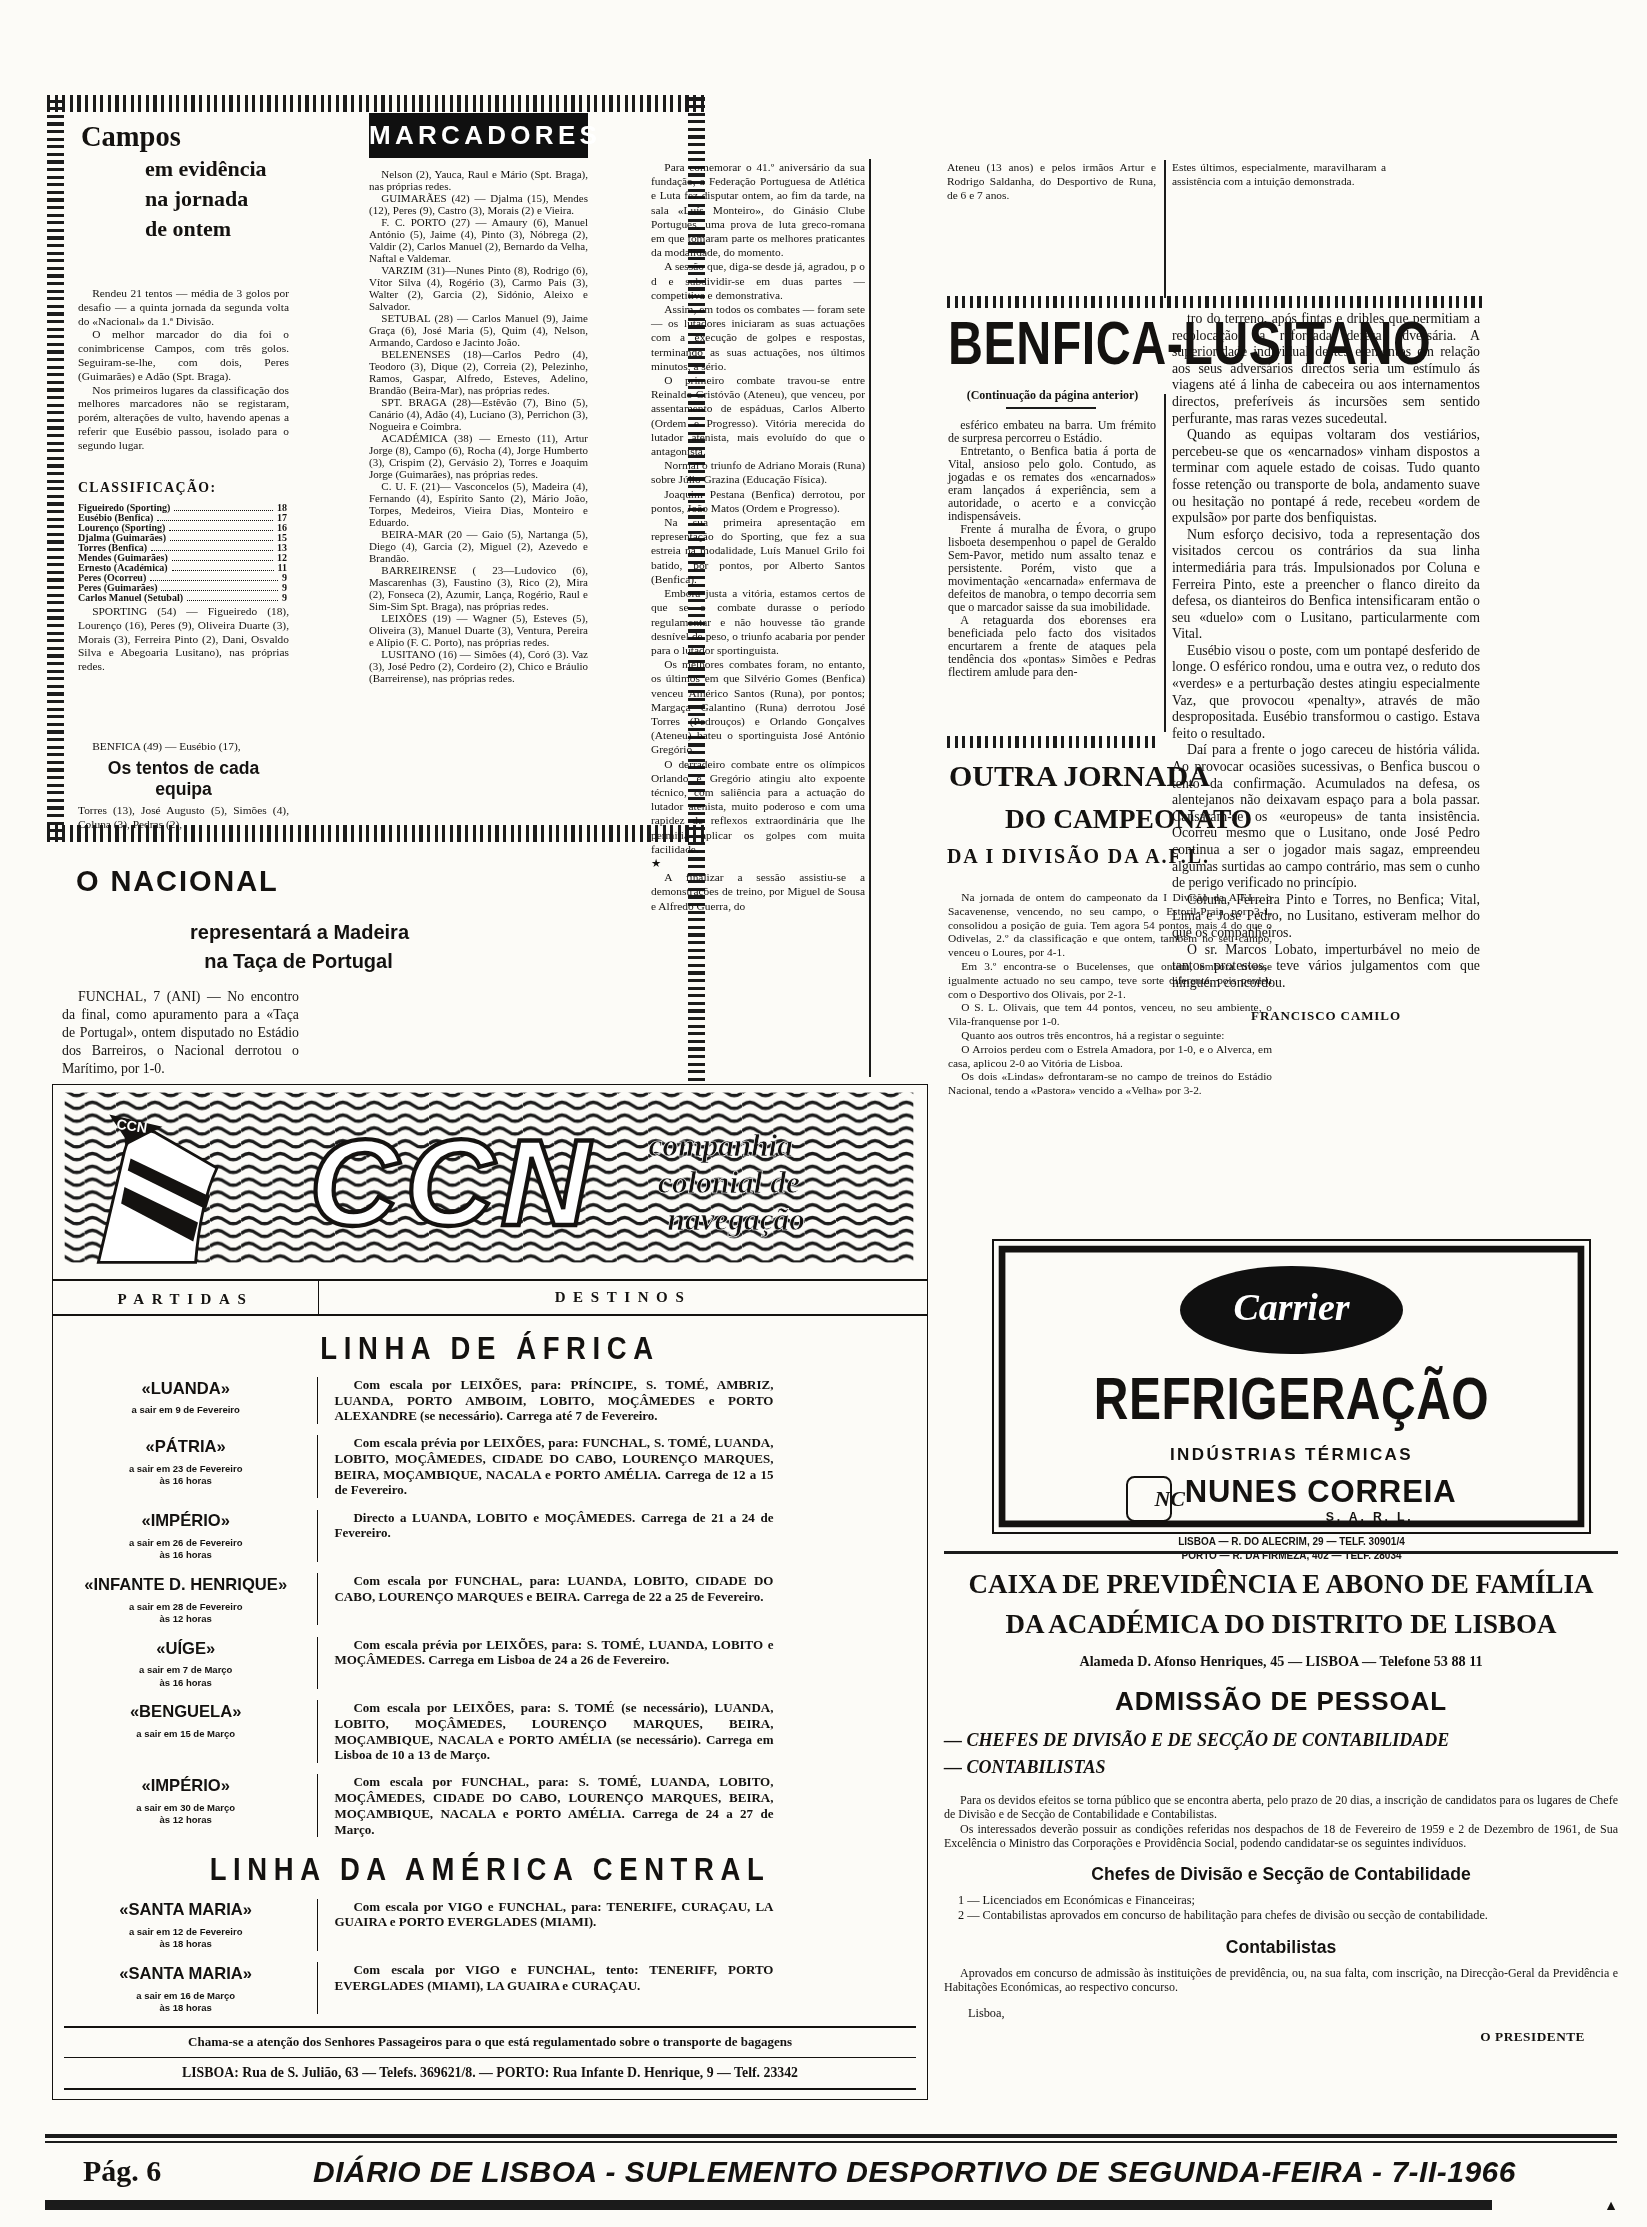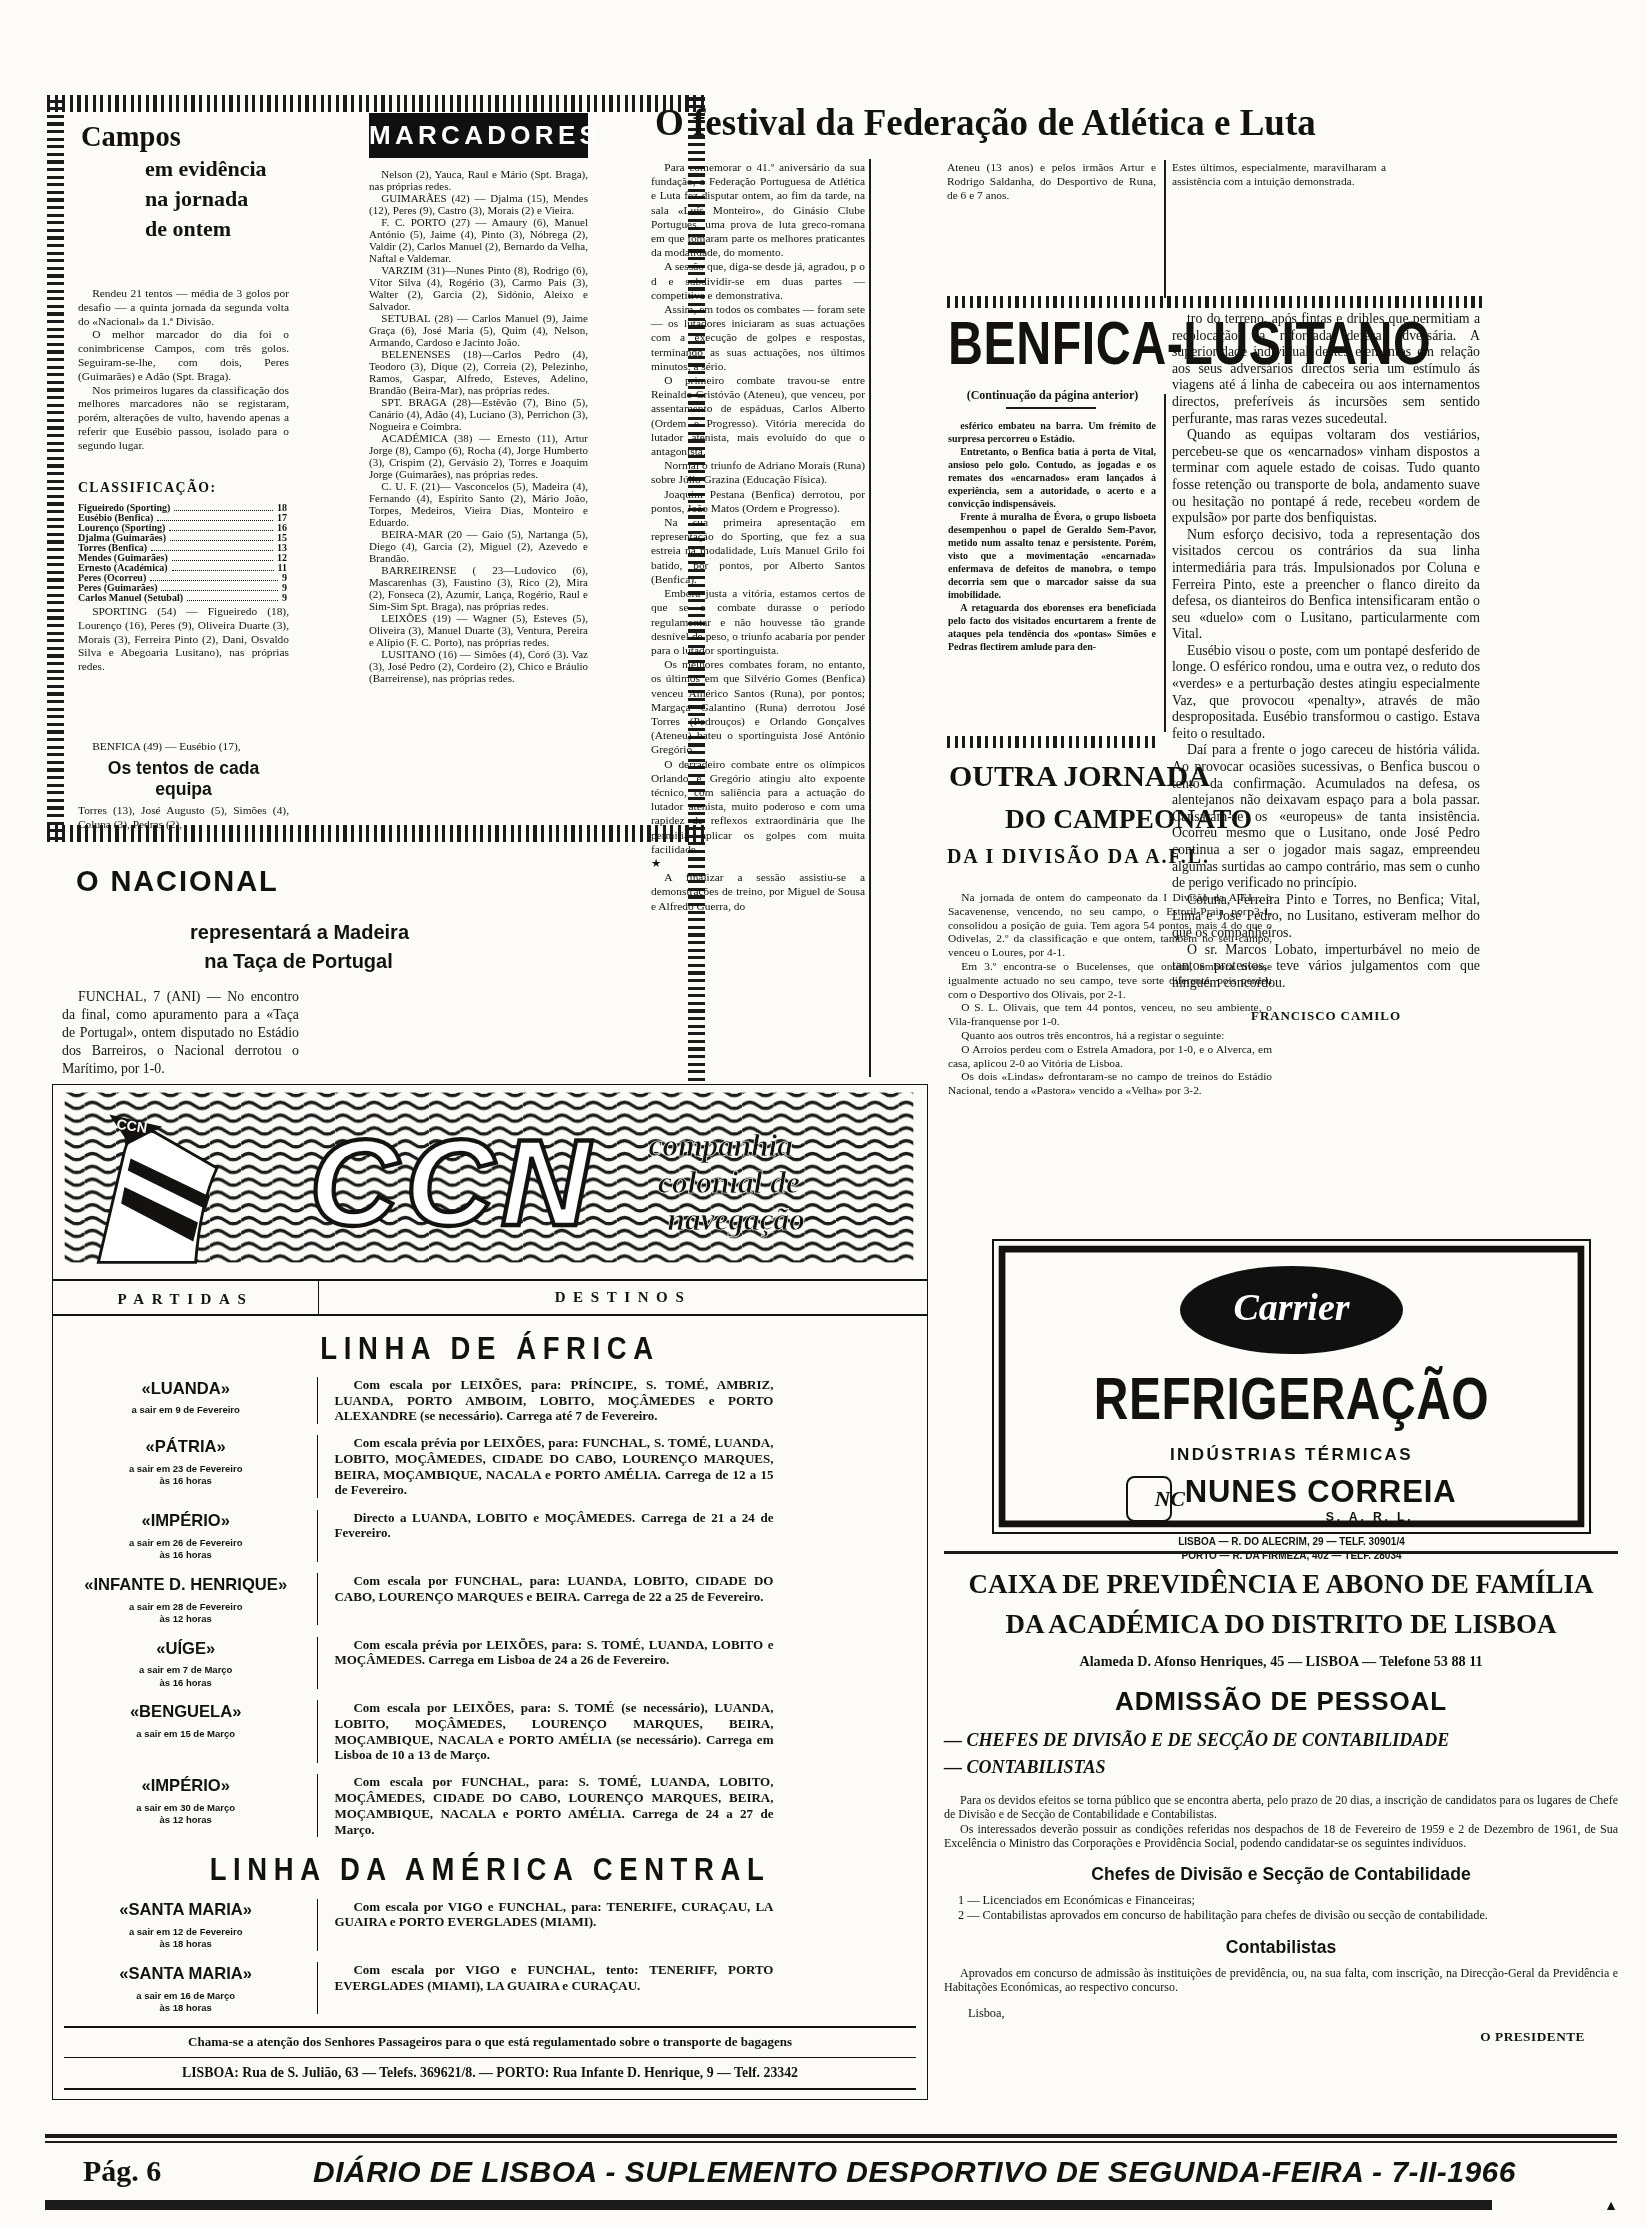--- a/index.html
+++ b/index.html
@@ -34,21 +34,21 @@
 
   
   .fest-headline { font-size:37px; font-weight:bold; white-space:nowrap; }
   .fest-col p { font-size:11.4px; line-height:14.2px; text-align:justify; text-indent:13.3px; }
   .star { text-align:center; font-size:16px; line-height:21px; text-indent:0 !important; }
 
   
   .bl-headline { font-family:"Liberation Sans",sans-serif; font-weight:bold; font-size:51px;
     transform:scale(0.95,1.18); transform-origin:left center; white-space:nowrap; letter-spacing:0.5px; }
   .bl-cont { font-size:12px; font-weight:bold; text-align:center; }
-  .bl-col1 p { font-size:10px; line-height:13px; text-align:justify; text-indent:12.3px;font-weight:bold; }
+  .bl-col1 p { font-size:12px; line-height:13px; text-align:justify; text-indent:12.3px; }
   .bl-col2 p { font-size:13.8px; line-height:16.6px; text-align:justify; text-indent:15px; }
   .byline { font-size:13px; font-weight:bold; letter-spacing:0.9px; text-align:center; }
 
   
   .oj-l1 { font-size:30px; font-weight:bold; white-space:nowrap; }
   .oj-l2 { font-size:27.5px; font-weight:bold; white-space:nowrap; }
   .oj-l3 { font-size:20px; font-weight:bold; letter-spacing:1.9px; white-space:nowrap; }
   .oj-body p { font-size:11.4px; line-height:13.8px; text-align:justify; text-indent:13.3px; }
 
   
@@ -203,21 +203,20 @@
       <p>SPT. BRAGA (28)—Estêvão (7), Bino (5), Canário (4), Adão (4), Luciano (3), Perrichon (3), Nogueira e Coimbra.</p>
       <p>ACADÉMICA (38) — Ernesto (11), Artur Jorge (8), Campo (6), Rocha (4), Jorge Humberto (3), Crispim (2), Gervásio 2), Torres e Joaquim Jorge (Guimarães), nas próprias redes.</p>
       <p>C. U. F. (21)— Vasconcelos (5), Madeira (4), Fernando (4), Espírito Santo (2), Mário João, Torpes, Medeiros, Vieira Dias, Monteiro e Eduardo.</p>
       <p>BEIRA-MAR (20 — Gaio (5), Nartanga (5), Diego (4), Garcia (2), Miguel (2), Azevedo e Brandão.</p>
       <p>BARREIRENSE ( 23—Ludovico (6), Mascarenhas (3), Faustino (3), Rico (2), Mira (2), Fonseca (2), Azumir, Lança, Rogério, Raul e Sim-Sim Spt. Braga), nas próprias redes.</p>
       <p>LEIXÕES (19) — Wagner (5), Esteves (5), Oliveira (3), Manuel Duarte (3), Ventura, Pereira e Alípio (F. C. Porto), nas próprias redes.</p>
       <p>LUSITANO (16) — Simões (4), Coró (3). Vaz (3), José Pedro (2), Cordeiro (2), Chico e Bráulio (Barreirense), nas próprias redes.</p>
     </div>
   </div>
 
-  <div class="abs fest-headline" style="left:655px;top:101px;width:835px">O festival da Federação de Atlética e Luta</div>
   <div class="abs fest-col" style="left:651px;top:160px;width:214px">
     <p>Para comemorar o 41.º aniversário da sua fundação, a Federação Portuguesa de Atlética e Luta fez disputar ontem, ao fim da tarde, na sala «Luís Monteiro», do Ginásio Clube Português, uma prova de luta greco-romana em que tomaram parte os melhores praticantes da modalidade, do momento.</p>
     <p>A sessão que, diga-se desde já, agradou, p o d e subdividir-se em duas partes — competitiva e demonstrativa.</p>
     <p>Assim, em todos os combates — foram sete — os lutadores iniciaram as suas actuações com a execução de golpes e respostas, terminando as suas actuações, nos últimos minutos, a sério.</p>
     <p>O primeiro combate travou-se entre Reinaldo Cristóvão (Ateneu), que venceu, por assentamento de espáduas, Carlos Alberto (Ordem e Progresso). Vitória merecida do lutador atenista, mais evoluído do que o antagonista.</p>
     <p>Normal o triunfo de Adriano Morais (Runa) sobre Júlio Grazina (Educação Física).</p>
     <p>Joaquim Pestana (Benfica) derrotou, por pontos, João Matos (Ordem e Progresso).</p>
     <p>Na sua primeira apresentação em representação do Sporting, que fez a sua estreia na modalidade, Luís Manuel Grilo foi batido, por pontos, por Alberto Santos (Benfica).</p>
     <p>Embora justa a vitória, estamos certos de que se o combate durasse o período regulamentar e não houvesse tão grande desnível de peso, o triunfo acabaria por pender para o lutador sportinguista.</p>
     <p>Os melhores combates foram, no entanto, os últimos em que Silvério Gomes (Benfica) venceu Américo Santos (Runa), por pontos; Margaça Galantino (Runa) derrotou José Torres (Pedrouços) e Orlando Gonçalves (Ateneu) bateu o sportinguista José António Gregório.</p>

